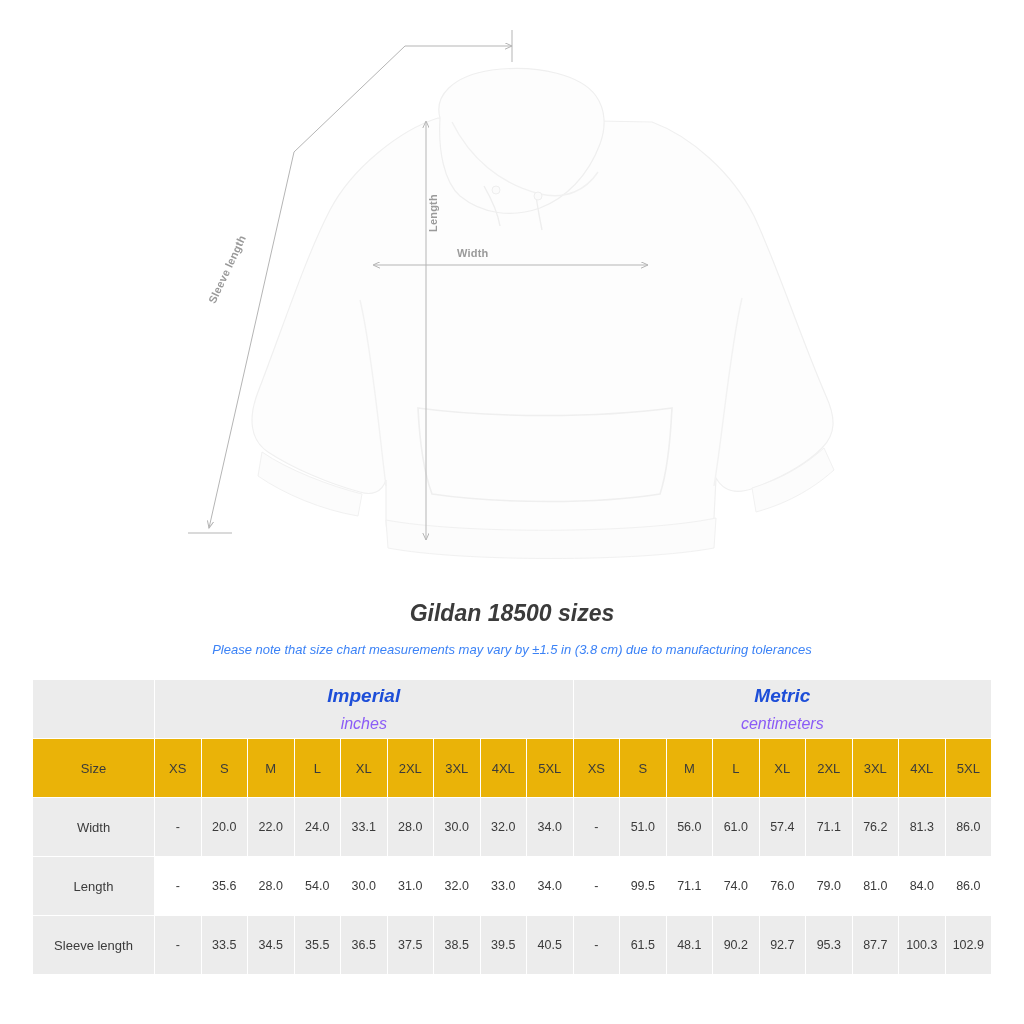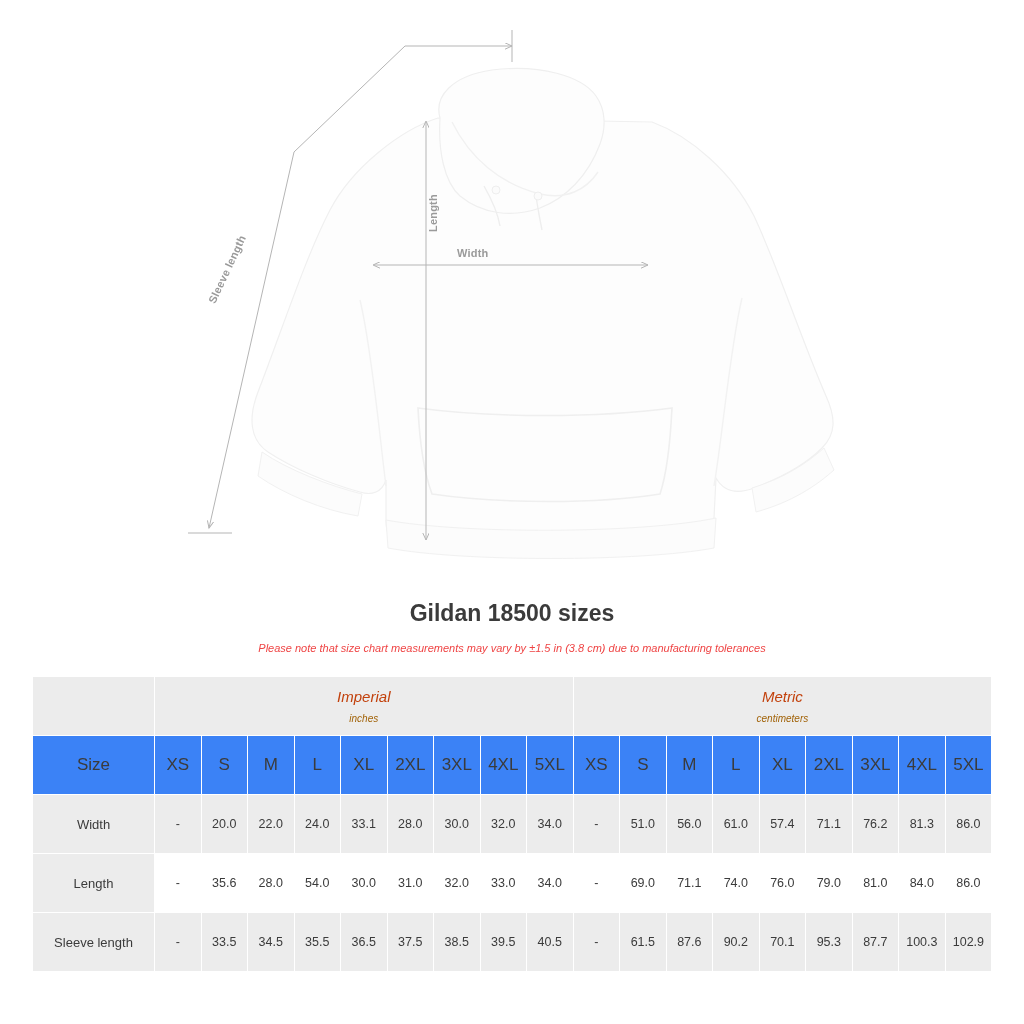--- a/index.html
+++ b/index.html
@@ -45,25 +45,26 @@
   
   .title-block {
     text-align: center;
     margin-top: 14px;
   }
   .chart-title {
     font-size: 23px;
     font-weight: bold;
     color: #3b3b3b;
     margin: 15px;
+    font-style: italic;
   }
   .chart-note {
-    font-size: 11px;
+    font-size: 13px;
     font-style: italic;
-    color: #ef4444;
+    color: #3b82f6;
     margin: 12px 0 0 0;
   }
 
   
   .table-wrap {
     margin: 22px 32px 0 32px;
   }
   table.size-table {
     border-collapse: collapse;
     width: 960px;
@@ -76,41 +77,41 @@
     padding: 0;
     height: 59px;
     vertical-align: middle;
     font-weight: normal;
   }
   .unit-head {
     background: #ececec;
     height: 86px;
   }
   .unit-head .unit-name {
-    font-size: 15px;
+    font-size: 19px;
     font-style: italic;
-    font-weight: normal;
-    color: #c2410c;
+    font-weight: bold;
+    color: #1d4ed8;
     display: block;
     line-height: 1.2;
   }
   .unit-head .unit-sub {
-    font-size: 10px;
+    font-size: 16px;
     font-style: italic;
-    color: #a16207;
+    color: #8b5cf6;
     display: block;
     margin-top: 7px;
   }
   .corner { background: #ececec; }
 
   .hdr-cell {
-    background: #3b82f6;
+    background: #eab308;
     font-weight: bold;
     color: #3b3b3b;
-    font-size: 17px;
+    font-size: 13px;
   }
   .rowlabel {
     background: #ececec;
     font-weight: bold;
     color: #3b3b3b;
     font-size: 13px;
   }
   tr.alt td.datacell { background: #ececec; }
   tr.plain td.datacell { background: #ffffff; }
   td.datacell { color: #3b3b3b; }
@@ -285,21 +286,21 @@
             <td class="datacell">-</td>
             <td class="datacell">35.6</td>
             <td class="datacell">28.0</td>
             <td class="datacell">54.0</td>
             <td class="datacell">30.0</td>
             <td class="datacell">31.0</td>
             <td class="datacell">32.0</td>
             <td class="datacell">33.0</td>
             <td class="datacell">34.0</td>
             <td class="datacell">-</td>
-            <td class="datacell">69.0</td>
+            <td class="datacell">99.5</td>
             <td class="datacell">71.1</td>
             <td class="datacell">74.0</td>
             <td class="datacell">76.0</td>
             <td class="datacell">79.0</td>
             <td class="datacell">81.0</td>
             <td class="datacell">84.0</td>
             <td class="datacell">86.0</td>
           </tr>
           <tr class="alt">
             <td class="rowlabel">Sleeve length</td>
@@ -307,23 +308,23 @@
             <td class="datacell">33.5</td>
             <td class="datacell">34.5</td>
             <td class="datacell">35.5</td>
             <td class="datacell">36.5</td>
             <td class="datacell">37.5</td>
             <td class="datacell">38.5</td>
             <td class="datacell">39.5</td>
             <td class="datacell">40.5</td>
             <td class="datacell">-</td>
             <td class="datacell">61.5</td>
-            <td class="datacell">87.6</td>
+            <td class="datacell">48.1</td>
             <td class="datacell">90.2</td>
-            <td class="datacell">70.1</td>
+            <td class="datacell">92.7</td>
             <td class="datacell">95.3</td>
             <td class="datacell">87.7</td>
             <td class="datacell">100.3</td>
             <td class="datacell">102.9</td>
           </tr>
         </tbody>
     </table>
   </div>
 
 </div>

